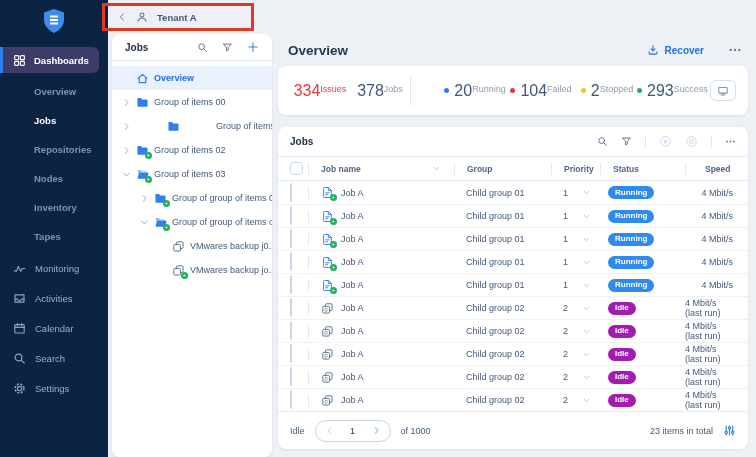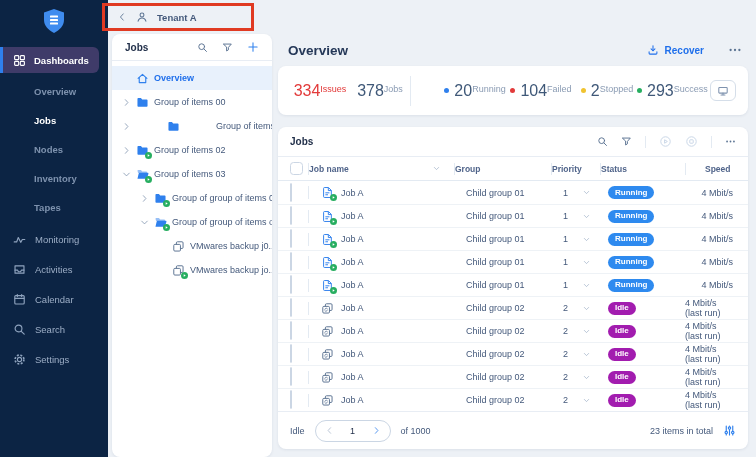--- a/index.html
+++ b/index.html
@@ -73,21 +73,21 @@
 
 
 .jobs{margin-top:12px;height:322px;display:flex;flex-direction:column}
 .jc-head{height:30px;flex:none;display:flex;align-items:center;padding:0 12px;border-bottom:1px solid #E8EDF4}
 .jc-title{font-size:10px;font-weight:bold;color:#22304A;flex:1}
 .jc-head .ic{width:11px;height:11px;color:#5B7392;margin-left:13px;cursor:pointer}
 .jc-head .ic.dim{color:#C9D6E6;width:13px;height:13px}
 .jc-vdiv{width:1px;height:12px;background:#E3EAF2;margin-left:13px}
 .grid{display:grid;grid-template-columns:18px 146px 97px 49px 85px 1fr;align-items:center;padding:0 12px}
 .thead{height:24px;flex:none;border-bottom:1px solid #E3EAF2;font-size:8.5px;font-weight:bold;color:#50648A}
-.hc{height:12px;display:flex;align-items:center;border-left:1px solid #E3EAF2;padding-left:0}
+.hc{height:12px;display:flex;align-items:center;border-left:1px solid #E3EAF2;padding-left:12px}
 .hc.first{border-left:none;padding-left:0}
 .hc .chev{width:7px;height:7px;color:#8FA3BE;margin-left:auto;margin-right:14px}
 .chkbox{width:13px;height:13px;border:1px solid #CBD6E4;border-radius:3.5px;background:#fff;cursor:pointer}
 .tbody{flex:none}
 .trow{height:23px}
 .trow + .trow{border-top:1px solid #EEF2F6}
 .trow .name{height:13px;display:flex;align-items:center;border-left:1px solid #E3EAF2;padding-left:12px;gap:7px;font-size:9px;color:#44597B}
 .jicon{position:relative;width:13px;height:13px;color:#2F80ED}
 .jicon.slate{color:#5B7392}
 .cell{font-size:9px;color:#44597B}
@@ -151,20 +151,21 @@
           <rect x="9" y="2" width="5" height="5" rx="1"></rect>
           <rect x="2" y="9" width="5" height="5" rx="1"></rect>
           <rect x="9" y="9" width="5" height="5" rx="1"></rect>
         </svg>
       </span>
     <span class="lbl">Dashboards</span>
   </div>
   <div class="sb-subs">
       <div class="sb-sub">Overview</div>
       <div class="sb-sub on">Jobs</div>
+      <div class="sb-sub">Repositories</div>
       <div class="sb-sub">Nodes</div>
       <div class="sb-sub">Inventory</div>
       <div class="sb-sub">Tapes</div>
     </div>
   <div class="sb-menu">
       <div class="sb-item">
         <span class="ic ">
           <svg viewBox="0 0 16 16" fill="none" stroke="currentColor" stroke-width="1.4" stroke-linecap="round" stroke-linejoin="round">
             <polyline points="1.5,11 4.5,11 6.5,5.5 9.5,11.5 11.5,8 14.5,8"></polyline>
           </svg>

